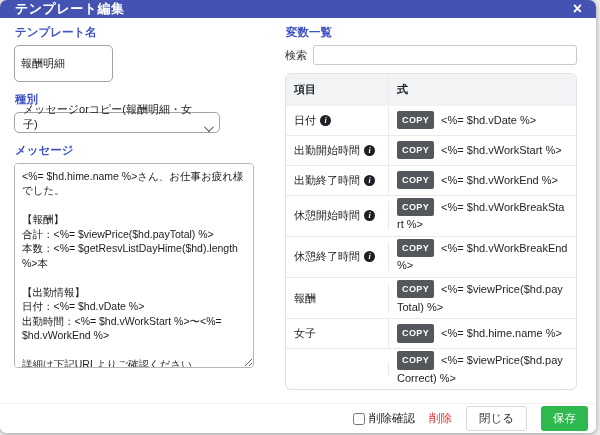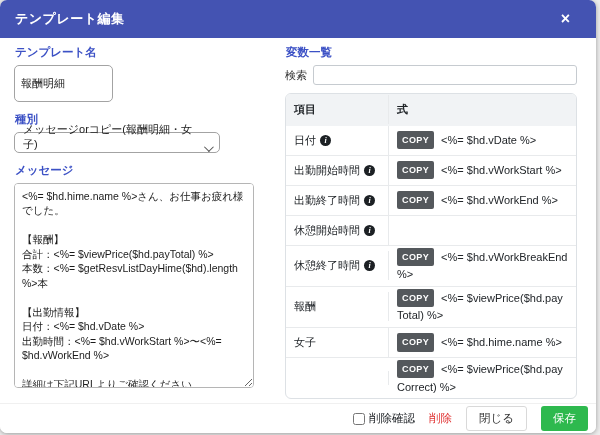--- a/index.html
+++ b/index.html
@@ -11,24 +11,24 @@
   }
   .modal {
     position: absolute; top: 0; left: 0;
     width: 596px; height: 433px;
     background: #fff;
     border-radius: 7px;
     box-shadow: 0 1px 5px rgba(0,0,0,0.35);
     overflow: hidden;
   }
   .modal-header {
-    height: 38px;
+    height: 18px;
     background: var(--c-header, #4453b2);
     display: flex; align-items: center;
-    padding: 0 24px 0 15px;
+    padding: 0 12px 0 15px;
   }
   .modal-title { color: #fff; font-size: 13px; font-weight: bold; letter-spacing: .5px; }
   .close-x {
     margin-left: auto; color: #fff; font-size: 16px; font-weight: bold;
     line-height: 1; cursor: pointer; padding: 0 2px;
   }
   .modal-body {
     position: relative;
     height: 377px;
     display: flex;
@@ -218,20 +218,23 @@
     <div class="c-expr">
       <span class="copy">COPY</span><span class="expr-text">&lt;%= $hd.vWorkEnd %&gt;</span>
     </div>
   </div>
 
   <div class="vrow">
     <div class="c-item">
       <span>休憩開始時間</span>
       <span class="info">i</span>
     </div>
+    <div class="c-expr">
+      <span class="copy">COPY</span><span class="expr-text">&lt;%= $hd.vWorkBreakStart %&gt;</span>
+    </div>
   </div>
 
   <div class="vrow">
     <div class="c-item">
       <span>休憩終了時間</span>
       <span class="info">i</span>
     </div>
     <div class="c-expr">
       <span class="copy">COPY</span><span class="expr-text">&lt;%= $hd.vWorkBreakEnd %&gt;</span>
     </div>

